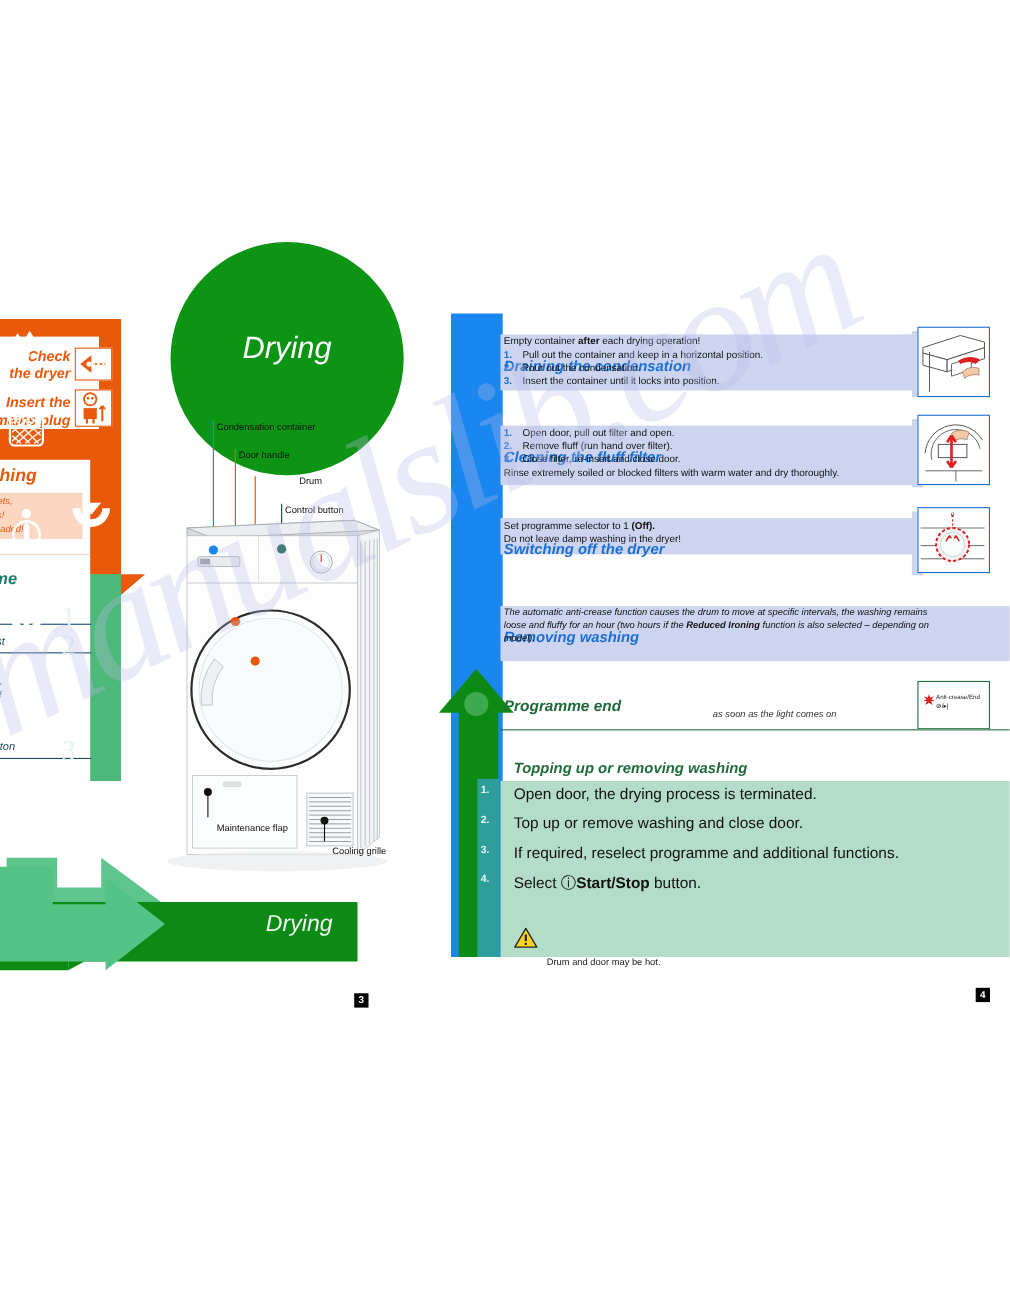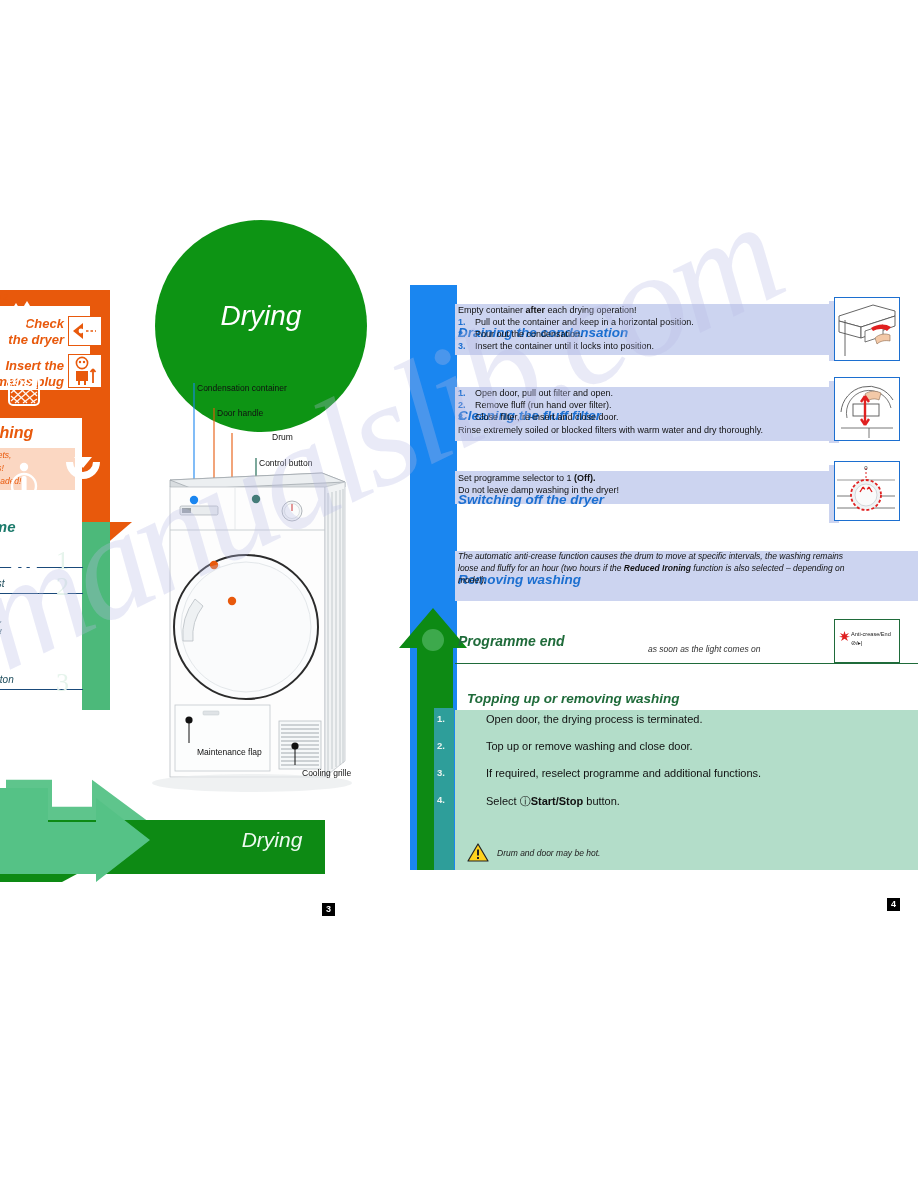--- a/index.html
+++ b/index.html
@@ -65,23 +65,23 @@
 
   .pe-title{position:absolute;color:#1f6b3a;font-size:14px;font-style:italic;font-weight:bold;
      white-space:nowrap;z-index:6;}
   .pe-sub{position:absolute;color:#333;font-size:8.5px;font-style:italic;white-space:nowrap;z-index:6;}
   .pe-rule{position:absolute;height:1.4px;background:#1f6b3a;z-index:6;}
   .pe-thumb{position:absolute;border:1.3px solid #1f6b3a;background:#fff;z-index:6;}
 
   .tu-title{position:absolute;color:#1f6b3a;font-size:13.5px;font-style:italic;font-weight:bold;
      white-space:nowrap;z-index:8;}
   .tu-body{position:absolute;background:#b3ddc9;z-index:6;}
-  .tu-line{position:absolute;font-size:11px;color:#111;white-space:nowrap;z-index:8;margin-left:19px;}
+  .tu-line{position:absolute;font-size:14px;color:#111;white-space:nowrap;z-index:8;}
   .tu-num{position:absolute;font-size:9.5px;color:#e9f4ee;font-weight:bold;z-index:9;}
-  .warn-text{position:absolute;font-size:8.5px;color:#222;font-style:italic;white-space:nowrap;z-index:8;}
+  .warn-text{position:absolute;font-size:8.5px;color:#222;white-space:nowrap;z-index:8;margin-top:21px;}
 
   .pagenum{position:absolute;background:#000;color:#fff;font-size:9px;font-weight:bold;
      width:13px;height:13px;line-height:13px;text-align:center;z-index:10;}
 
   b{font-weight:bold;}
 </style>
 </head>
 <body>
 
 <div class="page">

